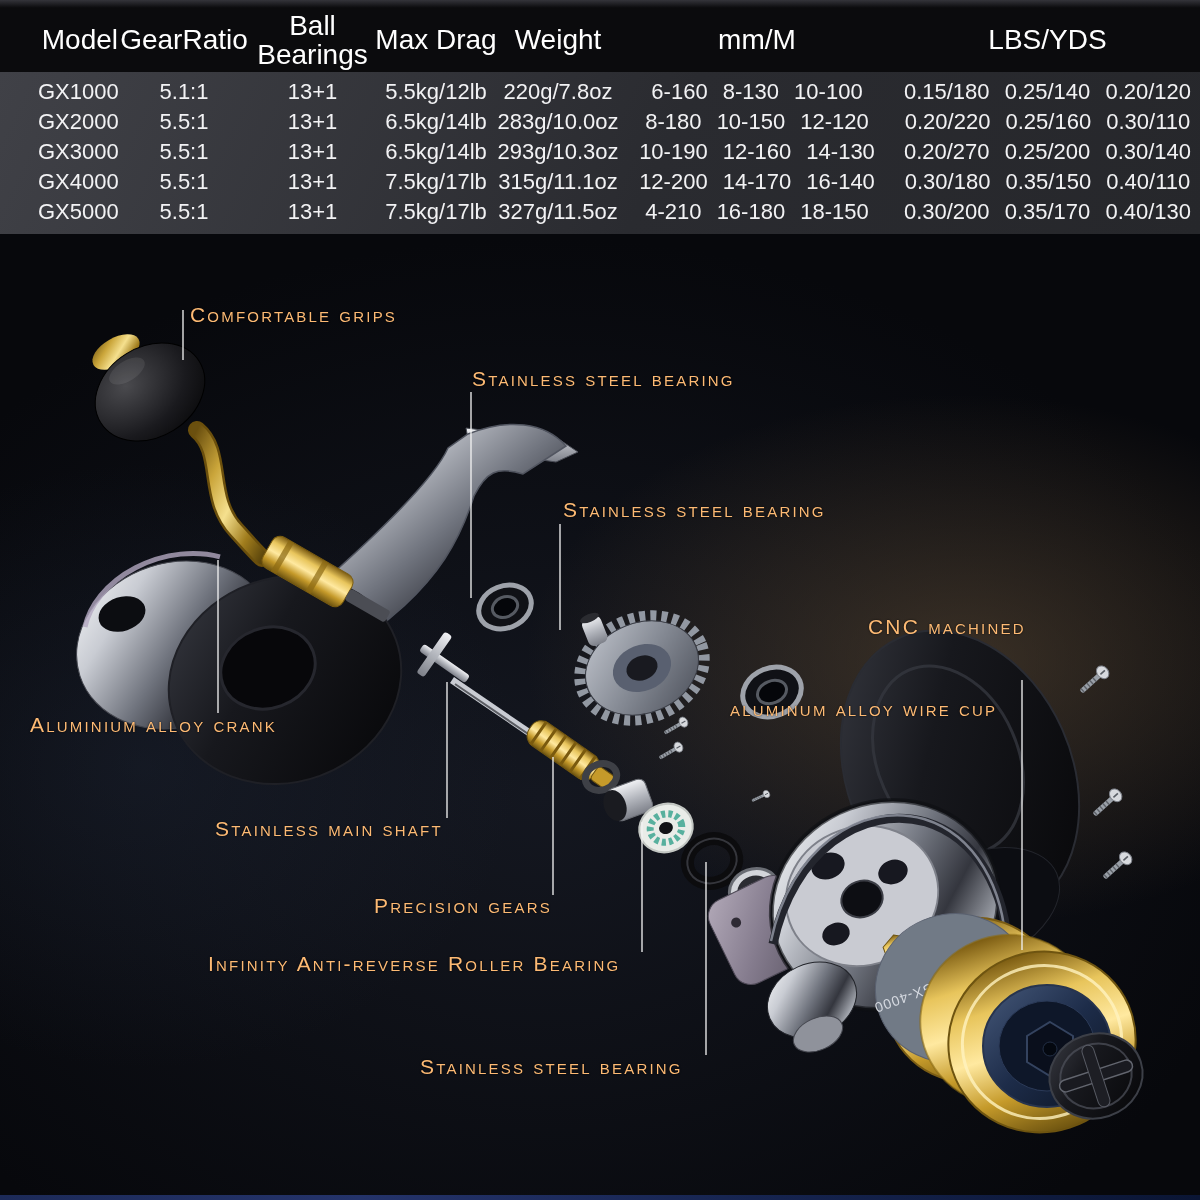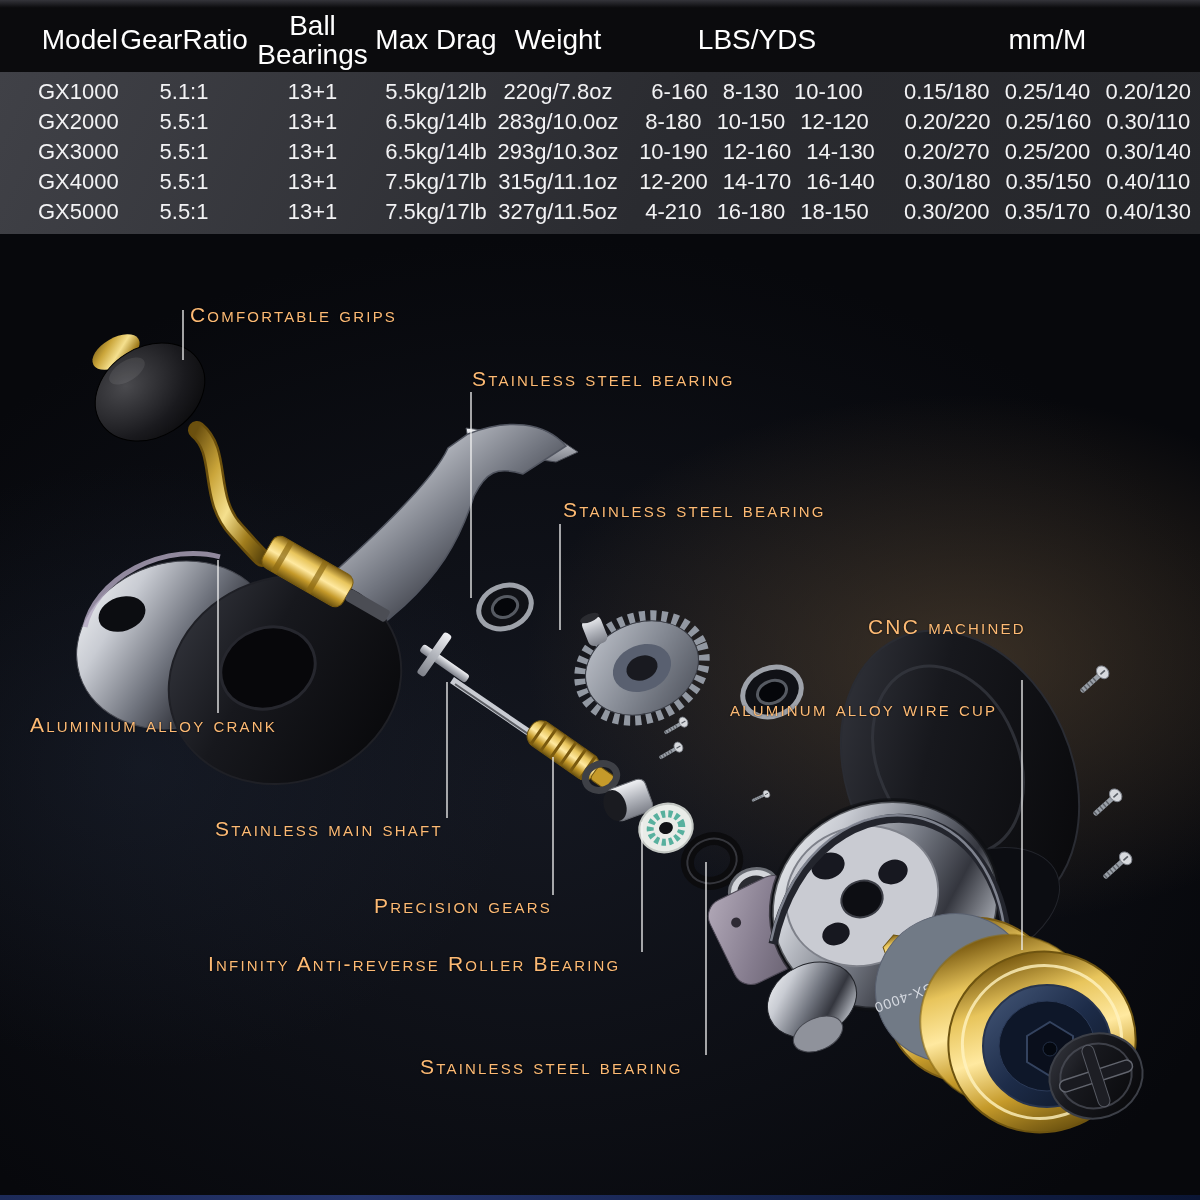--- a/index.html
+++ b/index.html
@@ -49,22 +49,22 @@
 <div id="stage">
 
   <div id="spec-table">
     <div id="top-strip"></div>
     <div class="spec-header">
       <div class="cell c-model">Model</div>
       <div class="cell">GearRatio</div>
       <div class="cell">Ball Bearings</div>
       <div class="cell">Max Drag</div>
       <div class="cell">Weight</div>
+      <div class="cell">mm/M</div>
       <div class="cell">LBS/YDS</div>
-      <div class="cell">mm/M</div>
     </div>
     <div class="spec-body">
       <div class="spec-row">
         <div class="cell c-model">GX1000</div>
         <div class="cell">5.1:1</div>
         <div class="cell">13+1</div>
         <div class="cell">5.5kg/12lb</div>
         <div class="cell">220g/7.8oz</div>
         <div class="cell c-lbs">6-160 8-130 10-100</div>
         <div class="cell c-mm">0.15/180 0.25/140 0.20/120</div>

